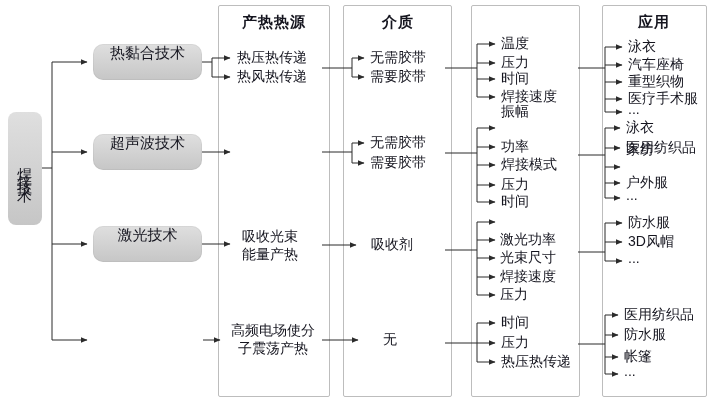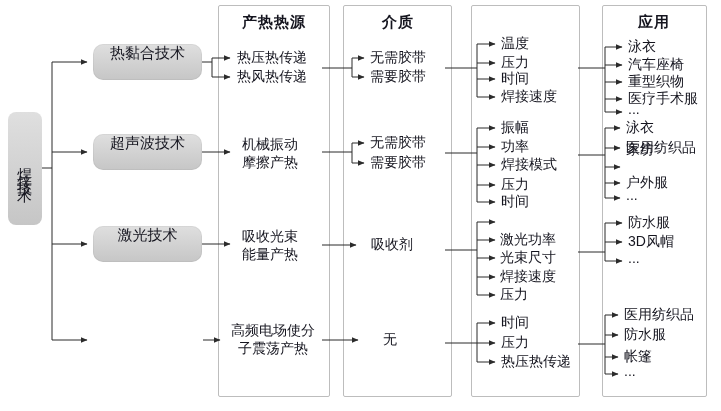--- a/index.html
+++ b/index.html
@@ -143,40 +143,38 @@
   </div>
   <div class="tech" style="left:93px;top:134px;width:109px;height:36px">
     <span>超声波技术</span>
   </div>
   <div class="tech" style="left:93px;top:226px;width:109px;height:36px">
     <span>激光技术</span>
   </div>
 
   <div class="item" style="left:237px;top:58px">热压热传递</div>
   <div class="item" style="left:237px;top:77px">热风热传递</div>
-  <div class="item" style="left:242px;top:153px">机械振动
-摩擦产热</div>
   <div class="item center" style="left:222px;top:339px;width:102px">高频电场使分
 子震荡产热</div>
   <div class="item" style="left:242px;top:245px">吸收光束
 能量产热</div>
 
   <div class="item" style="left:370px;top:58px">无需胶带</div>
   <div class="item" style="left:370px;top:77px">需要胶带</div>
   <div class="item" style="left:370px;top:143px">无需胶带</div>
   <div class="item" style="left:370px;top:163px">需要胶带</div>
   <div class="item" style="left:371px;top:245px">吸收剂</div>
   <div class="item" style="left:383px;top:340px">无</div>
 
   <div class="item" style="left:501px;top:44px">温度</div>
   <div class="item" style="left:501px;top:63px">压力</div>
   <div class="item" style="left:501px;top:79px">时间</div>
   <div class="item" style="left:501px;top:97px">焊接速度</div>
 
-  <div class="item" style="left:501px;top:128px">振幅</div>
+  <div class="item" style="left:501px;top:112px">振幅</div>
   <div class="item" style="left:501px;top:147px">功率</div>
   <div class="item" style="left:501px;top:165px">焊接模式</div>
   <div class="item" style="left:501px;top:185px">压力</div>
   <div class="item" style="left:501px;top:202px">时间</div>
 
   <div class="item" style="left:500px;top:240px">激光功率</div>
   <div class="item" style="left:500px;top:258px">光束尺寸</div>
   <div class="item" style="left:500px;top:277px">焊接速度</div>
   <div class="item" style="left:500px;top:295px">压力</div>
 

